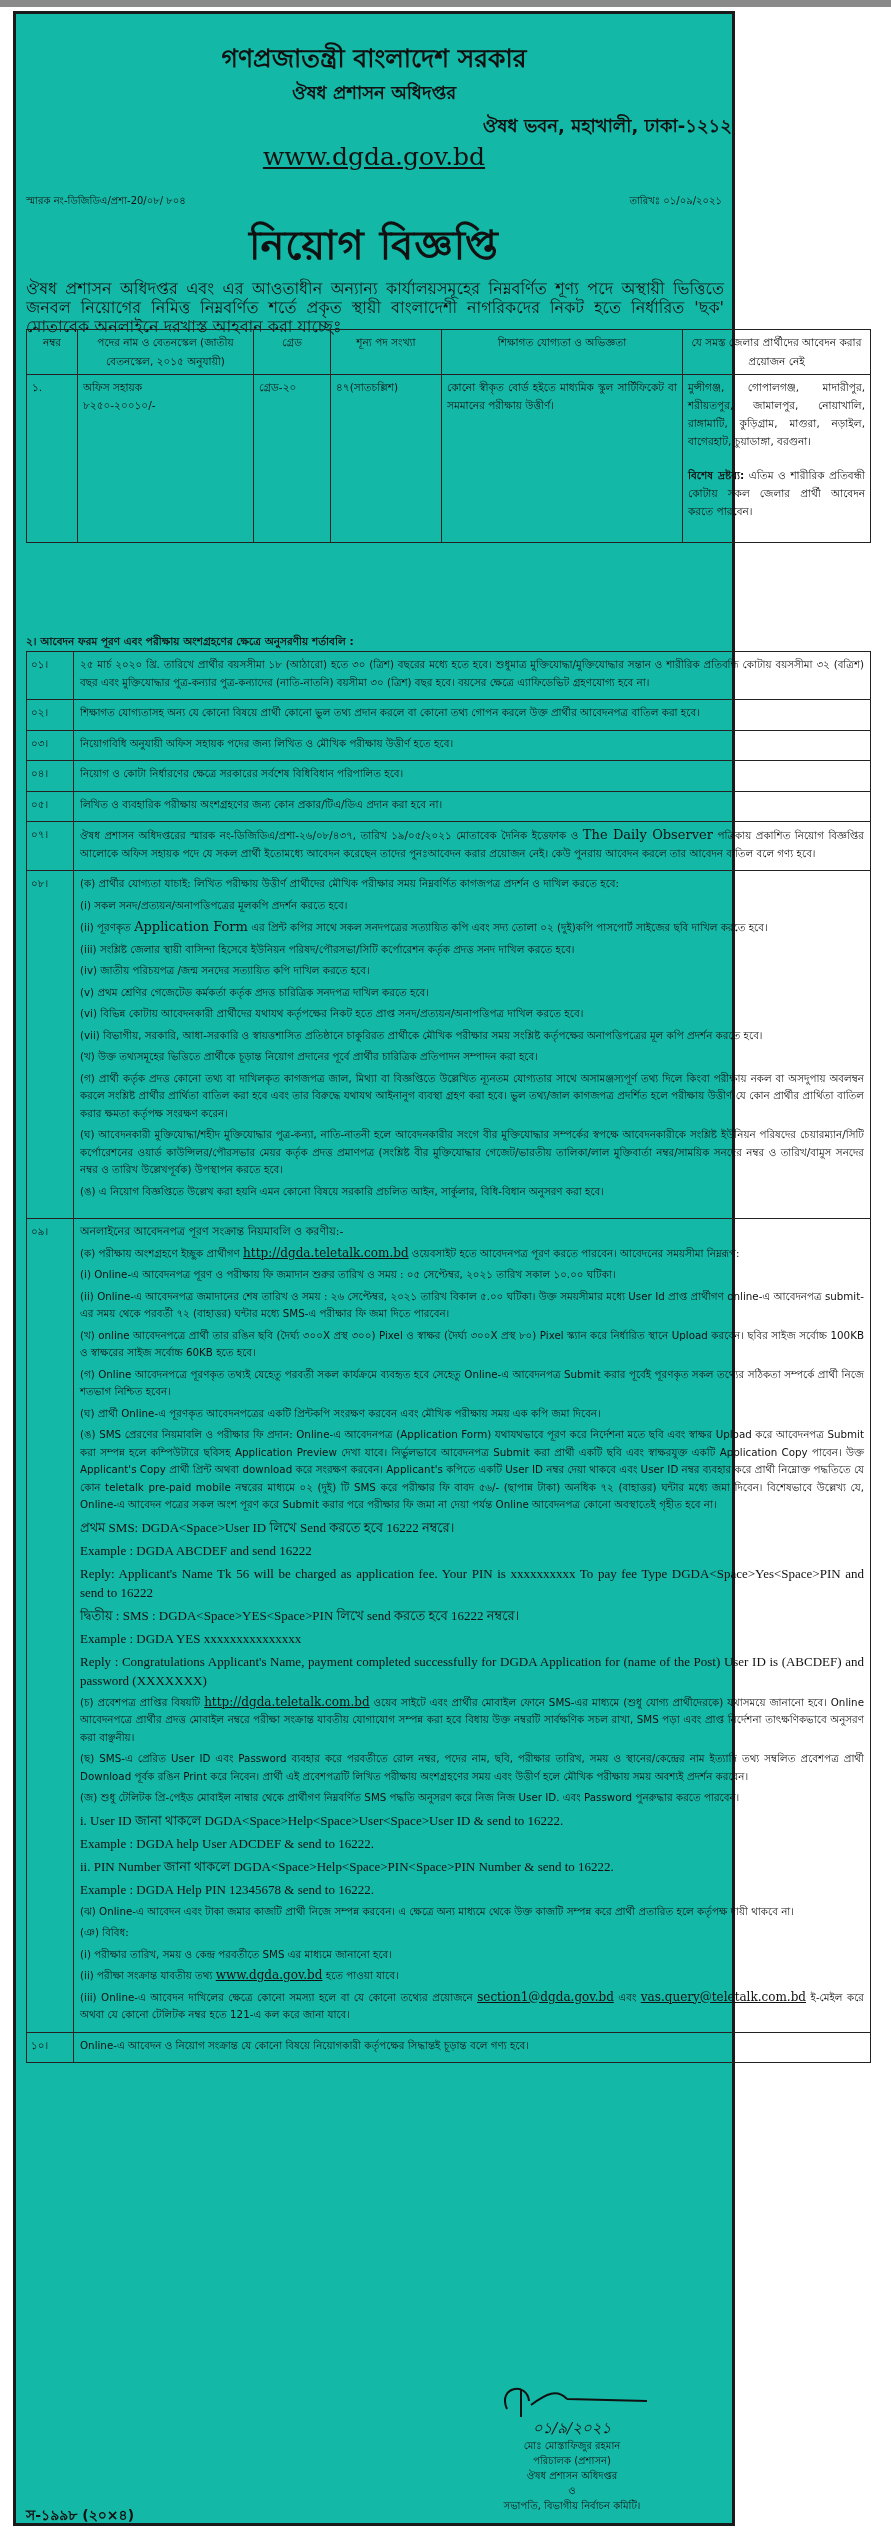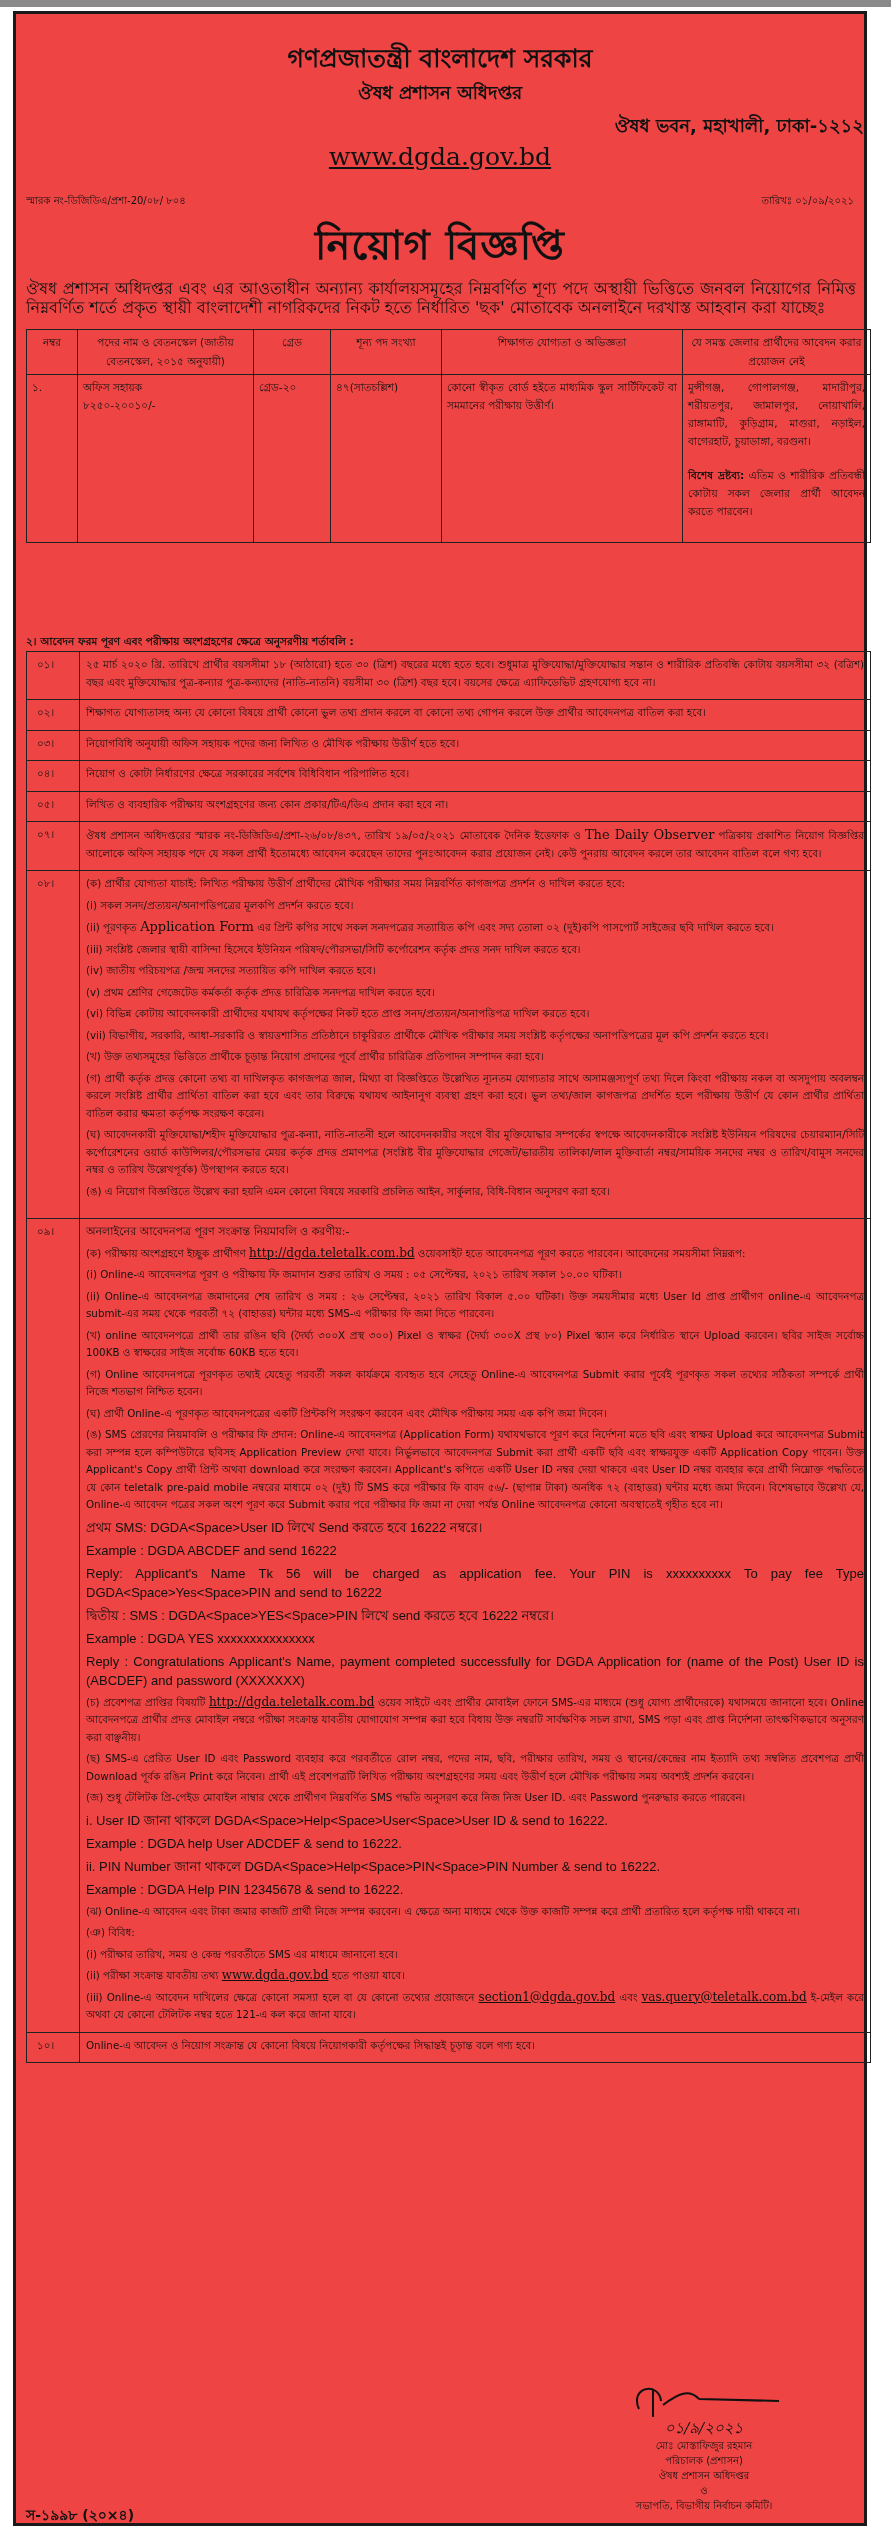--- a/index.html
+++ b/index.html
@@ -1,20 +1,20 @@
 <!DOCTYPE html>
 <html><head>
 <meta charset="utf-8">
 <style>
   html, body { margin:0; padding:0; background:#ffffff; }
   body { width:891px; height:2540px; position:relative; overflow:hidden;
          font-family:"DejaVu Sans", sans-serif; color:#111; }
   .topbar { position:absolute; left:0; top:0; width:891px; height:7px; background:#8a8a8a; }
-  .frame { position:absolute; left:13px; top:11px; width:854px; height:2515px;
-           border:3px solid #1a1a1a; box-sizing:border-box; background:#ef4444; }
+  .frame { position:absolute; left:13px; top:11px; width:722px; height:2515px;
+           border:3px solid #1a1a1a; box-sizing:border-box; background:#14b8a6; }
   .h1 { position:absolute; left:0; width:100%; top:25px; font-size:25px; font-weight:bold; text-align:center; }
   .h2 { position:absolute; left:0; width:100%; top:65px; font-size:18px; font-weight:bold; text-align:center; }
   .h3 { position:absolute; left:0; width:100%; top:98px; font-size:18px; font-weight:bold; text-align:right; }
   .h4 { position:absolute; left:0; width:100%; top:128px; font-family:"DejaVu Serif", serif; font-size:25px; text-align:center; }
   .h4 span { text-decoration:underline; }
   .memo { position:absolute; left:10px; top:179px; font-size:10px; }
   .date { position:absolute; right:10px; top:179px; font-size:10px; }
   .title { position:absolute; left:0; width:100%; top:200px; text-align:center; font-size:40px; font-weight:bold; letter-spacing:1px; }
   .intro { position:absolute; left:10px; right:8px; top:265px; font-size:16px; line-height:19px; text-align:justify; }
 
@@ -22,25 +22,25 @@
   .posts { position:absolute; left:10px; top:315px; width:845px; font-size:10.5px; }
   .posts th, .posts td { border:1.5px solid #222; vertical-align:top; padding:3px 5px; }
   .posts th { font-weight:normal; text-align:center; line-height:19px; }
   .posts td { line-height:18px; }
   .dist { text-align:justify; }
   .note b { font-weight:bold; }
 
   .cond-head { position:absolute; left:10px; top:620px; font-size:10.5px; font-weight:bold; }
   .conds { position:absolute; left:10px; top:637px; width:845px; font-size:10.3px; }
   .conds td { border:1.5px solid #222; vertical-align:top; padding:4px 6px; line-height:17.5px; }
-  .conds td.num { width:36px; text-align:left; padding-left:10px; }
+  .conds td.num { width:36px; text-align:left; padding-left:4px; }
   .conds p { margin:0 0 4px 0; text-align:justify; }
   .en-lg { font-family:"DejaVu Serif", serif; font-size:13px; }
   .link { font-family:"DejaVu Serif", serif; text-decoration:underline; font-size:12px; }
-  .sms { font-family:Liberation Sans, sans-serif; font-size:13px; line-height:19px; margin:0 0 3px 0; }
+  .sms { font-family:Liberation Serif, serif; font-size:13px; line-height:19px; margin:0 0 3px 0; }
 
   .sig { position:absolute; right:40px; top:2365px; width:240px; text-align:center; font-size:10px; line-height:15px; }
   .sig svg { display:block; margin:0 auto 2px auto; }
   .code { position:absolute; left:10px; top:2490px; font-size:14px; font-weight:bold; }
 </style>
 </head>
 <body>
 
 <div class="topbar"></div>
 

